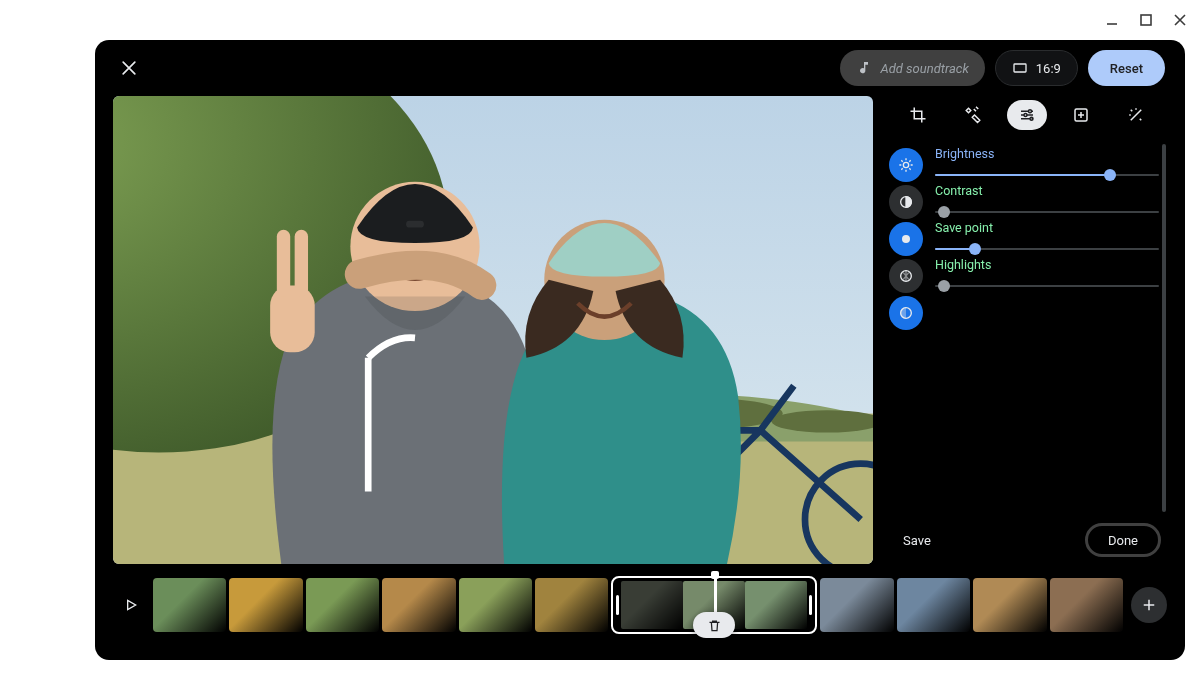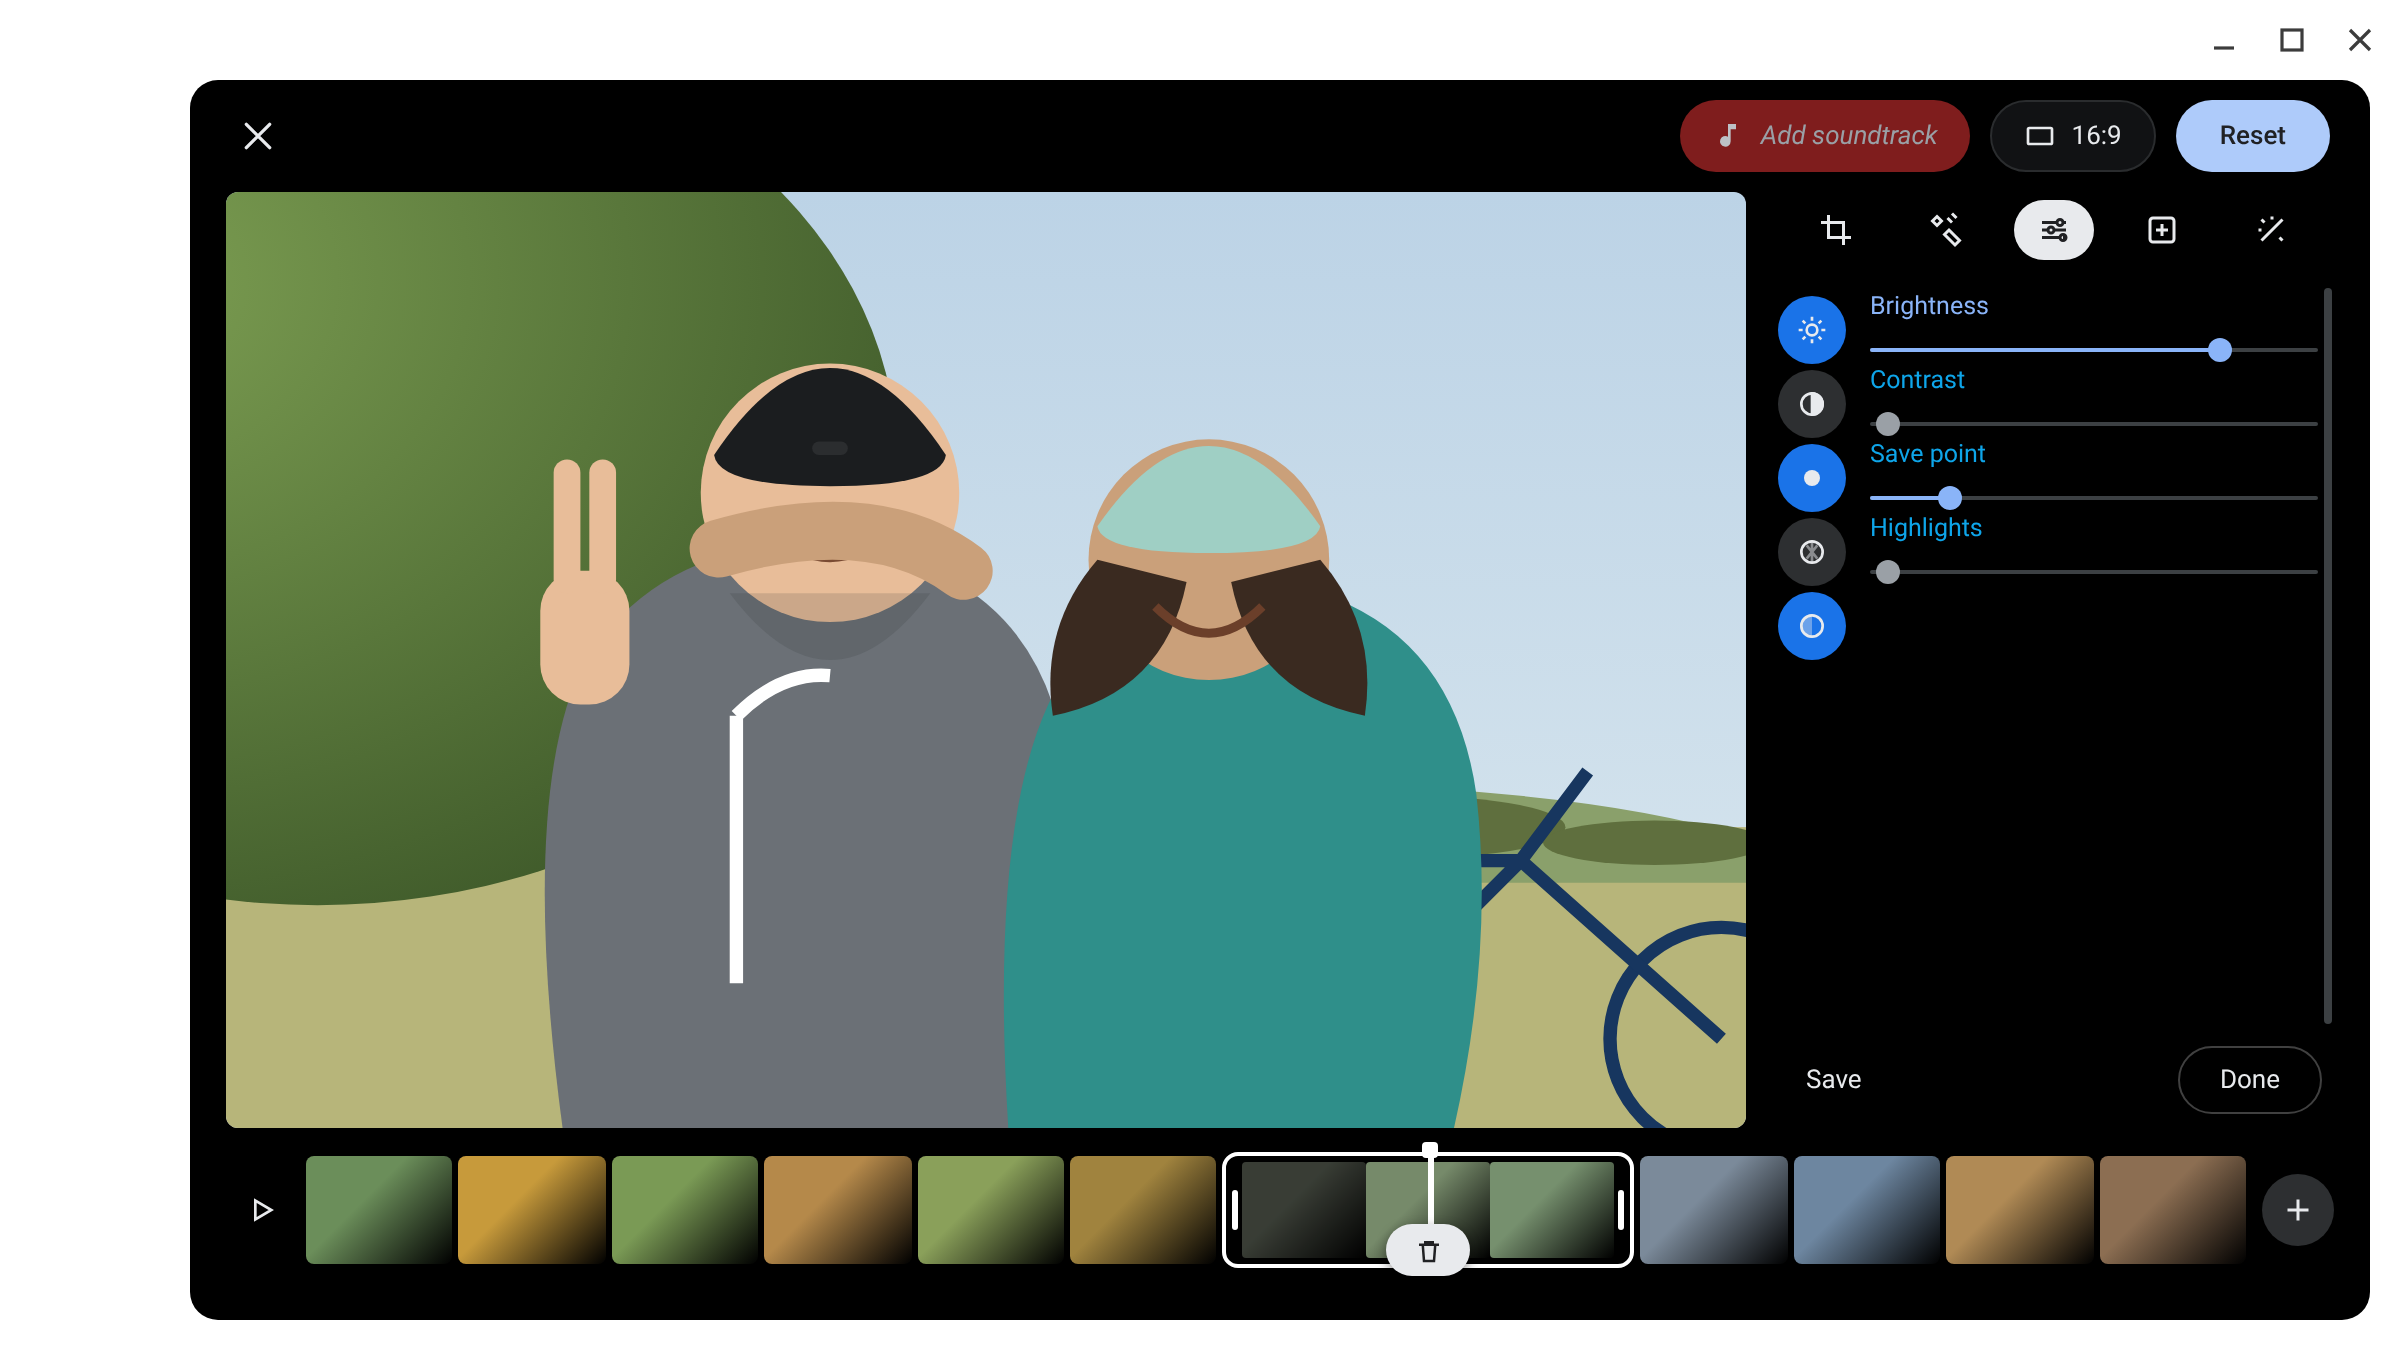--- a/index.html
+++ b/index.html
@@ -19,21 +19,21 @@
     display: flex; flex-direction: column;
     color: #e8eaed;
     overflow: hidden;
   }
 
   
   .topbar { height: 56px; display:flex; align-items:center; padding: 0 20px; gap: 10px; }
   .topbar .spacer { flex:1; }
   .close-x { width:28px; height:28px; display:flex; align-items:center; justify-content:center; color:#e8eaed; cursor:pointer; }
   .pill { height:36px; border-radius:18px; display:flex; align-items:center; gap:8px; padding:0 16px; font-size:13px; cursor:pointer; }
-  .pill-dark { background:#7f1d1d; color:#bdc1c6; }
+  .pill-dark { background:#404040; color:#bdc1c6; }
   .pill-darker { background:#111214; color:#e8eaed; border:1px solid #2a2c2e;}
   .pill-blue { background:#aecbfa; color:#202124; font-weight:500; padding:0 22px; }
   .pill .ic { width:16px; height:16px; color:currentColor; }
 
   
   .mainrow { flex:1; display:flex; padding: 0 18px 6px 18px; gap:14px; min-height:0; }
   .preview { flex:1; background:#000; border-radius:6px; overflow:hidden; position:relative; }
   .preview svg { width:100%; height:100%; display:block; }
 
   
@@ -43,31 +43,31 @@
   .ptab.active { background:#e8eaed; color:#202124; }
   .ptab svg { width:18px; height:18px; }
 
   .sliders { flex:1; overflow:hidden; display:flex; flex-direction:column; padding:6px 8px 4px 2px; position:relative;}
   .slider-row { display:flex; align-items:flex-start; gap:12px; }
   .scrollhint { position:absolute; right:1px; top:4px; bottom:4px; width:4px; background:#3c4043; border-radius:2px; }
   .sicon { width:34px; height:34px; border-radius:17px; background:#2d2f31; display:flex; align-items:center; justify-content:center; flex-shrink:0; margin-top:2px;}
   .sicon.active { background:#1a73e8; }
   .sicon svg { width:16px; height:16px; color:#e8eaed; }
   .sbody { flex:1; }
-  .slabel { font-size:12.5px; color:#0ea5e9; margin-bottom:6px; }
+  .slabel { font-size:12.5px; color:#86efac; margin-bottom:6px; }
   .slabel.active { color:#8ab4f8; }
   .track { position:relative; height:16px; }
   .rail { position:absolute; left:0; right:0; top:7px; height:2px; background:#3c4043; border-radius:1px; }
   .fill { position:absolute; left:0; top:7px; height:2px; background:#8ab4f8; border-radius:1px; }
   .thumb { position:absolute; top:2px; width:12px; height:12px; border-radius:6px; background:#8ab4f8; transform:translateX(-50%); }
   .thumb.grey { background:#9aa0a6; }
 
   .panel-footer { height:48px; display:flex; align-items:center; justify-content:space-between; padding:0 6px; }
   .reset { font-size:13px; color:#e8eaed; cursor:pointer; padding:6px 10px;}
-  .done { font-size:13px; color:#e8eaed; border:1px solid #404040; height:34px; border-radius:17px; padding:0 20px; display:flex; align-items:center; cursor:pointer; }
+  .done { font-size:13px; color:#e8eaed; border:3px solid #404040; height:34px; border-radius:17px; padding:0 20px; display:flex; align-items:center; cursor:pointer; }
 
   
   .timeline-area { position:relative; height:90px; padding: 6px 18px 16px 18px; }
   .timeline { height:58px; display:flex; align-items:center; gap:4px; }
   .tl-btn { width:36px; height:36px; border-radius:18px; background:#000; display:flex; align-items:center; justify-content:center; color:#e8eaed; cursor:pointer; }
   .tl-btn.add { background:#2d2f31; margin-left:4px;}
   .strip { flex:1; display:flex; gap:3px; align-items:center; height:54px; }
   .thumbx { height:54px; border-radius:4px; flex:1; }
   .sel-wrap { position:relative; display:flex; height:58px; border:2.5px solid #fff; border-radius:8px; padding:0 8px; align-items:center; gap:0;}
   .sel-wrap::before, .sel-wrap::after {

